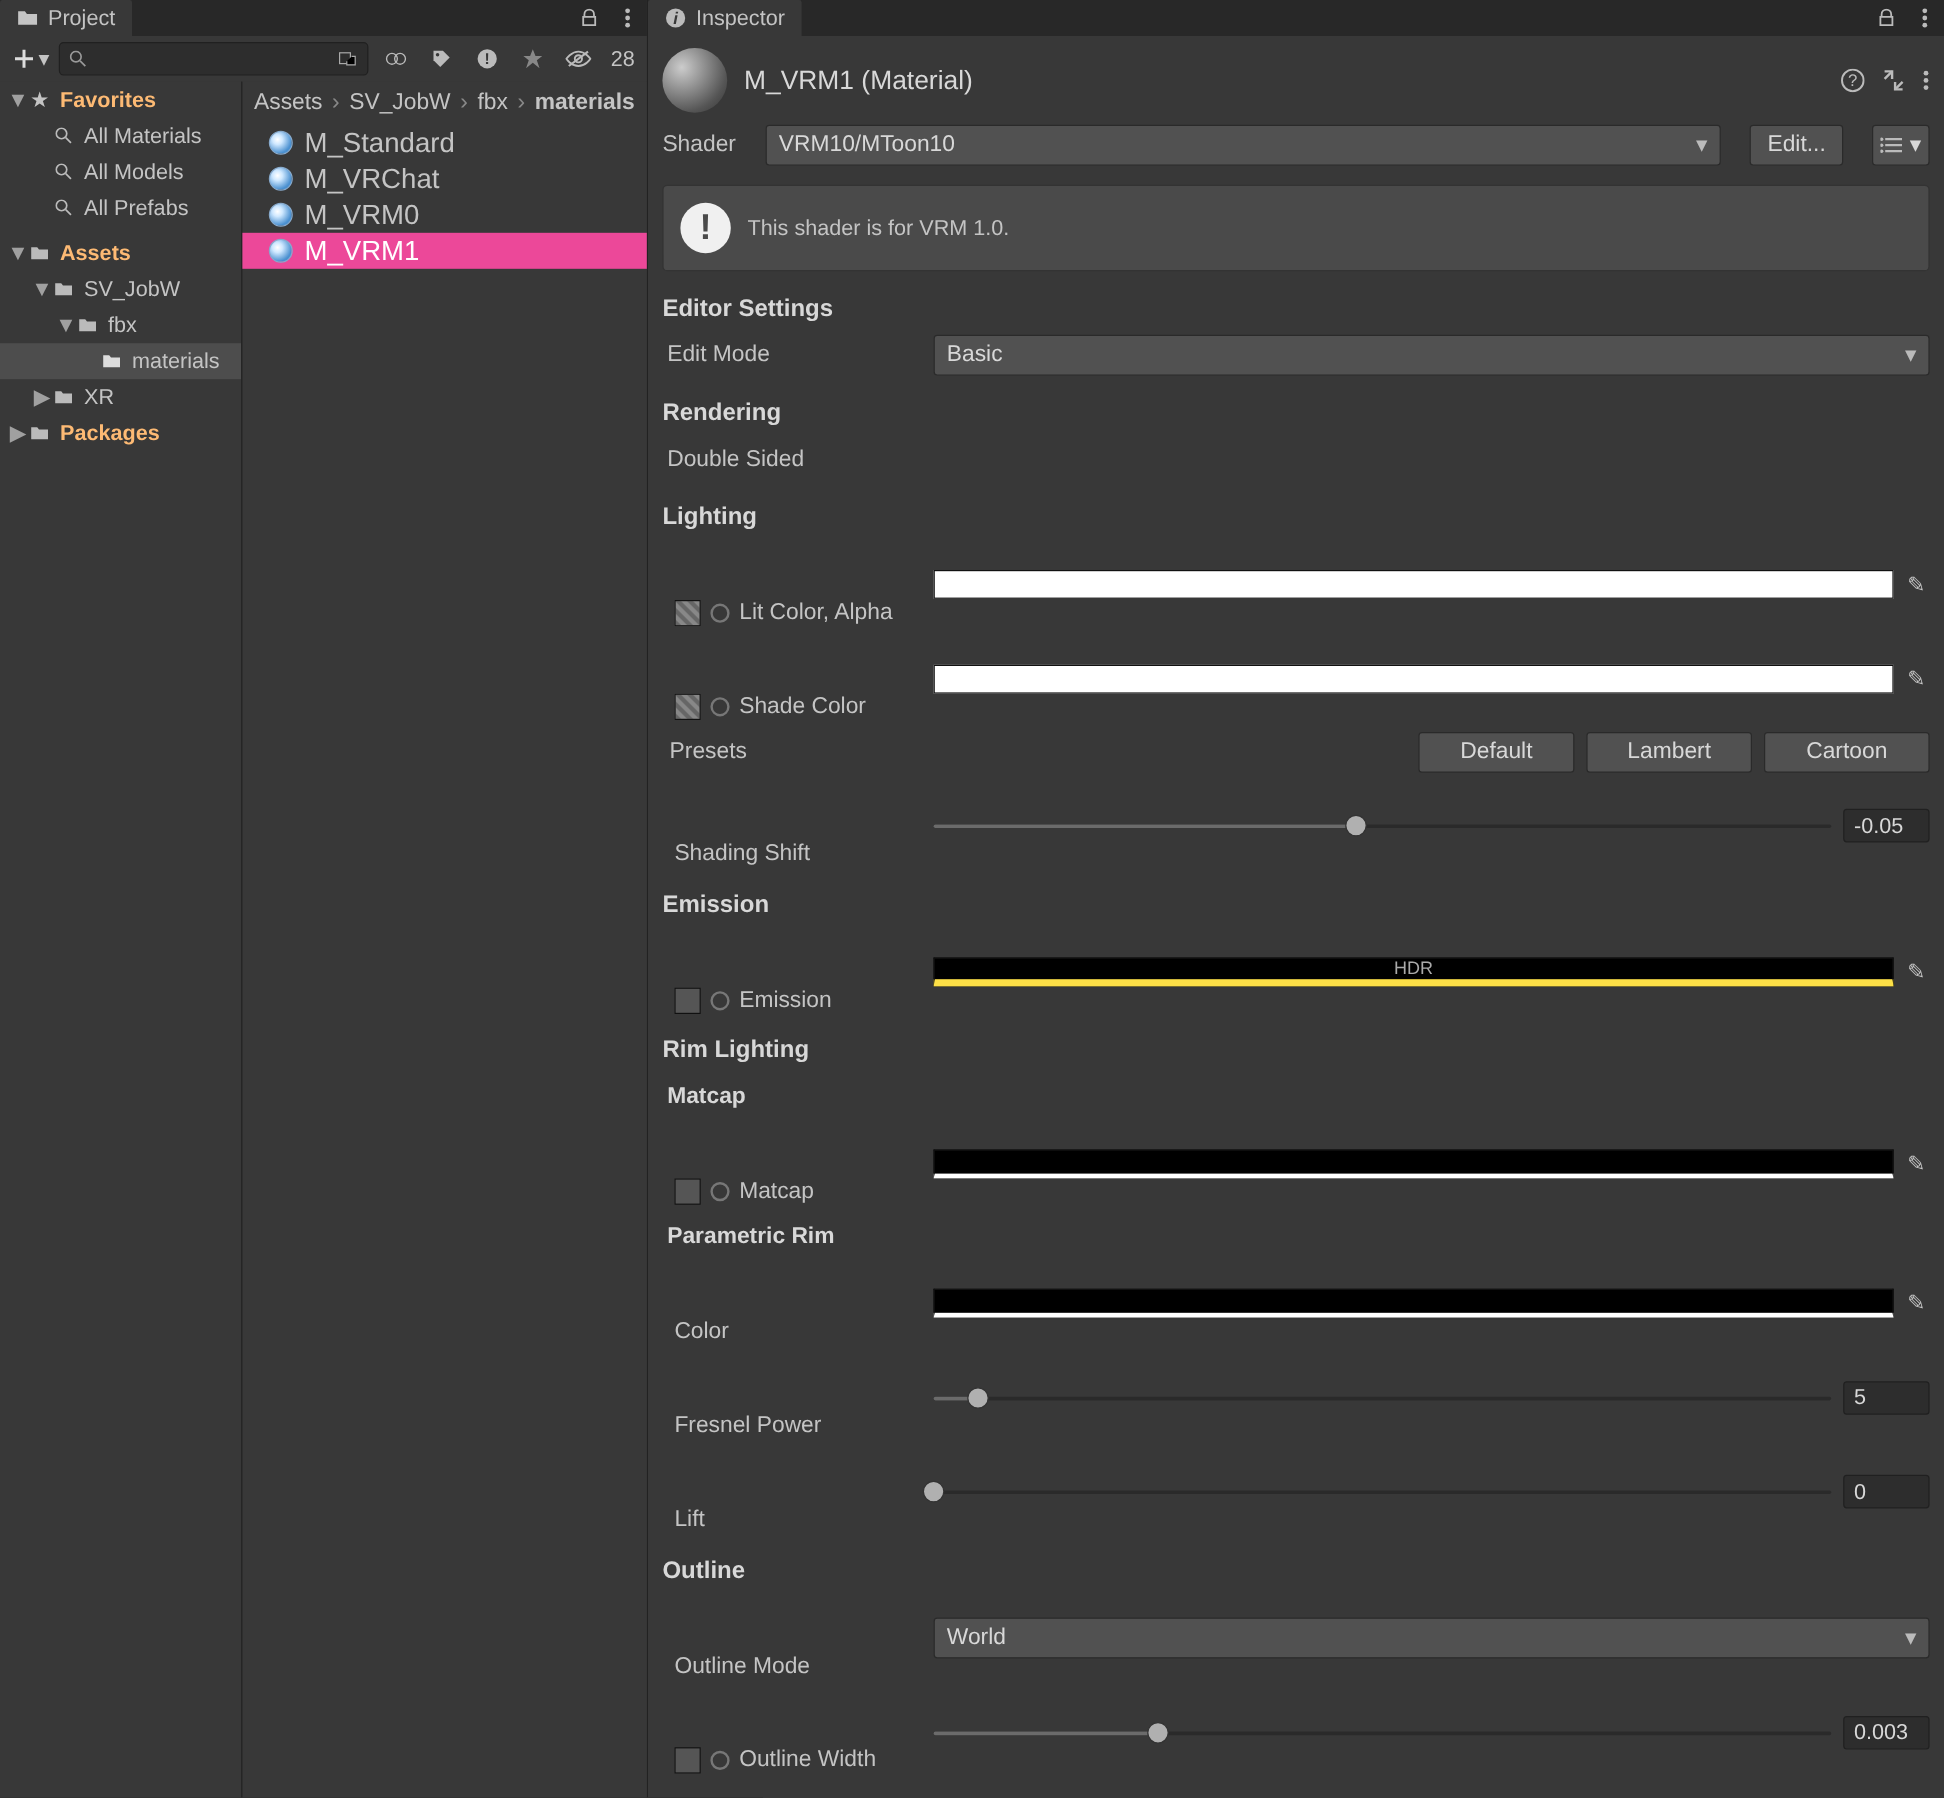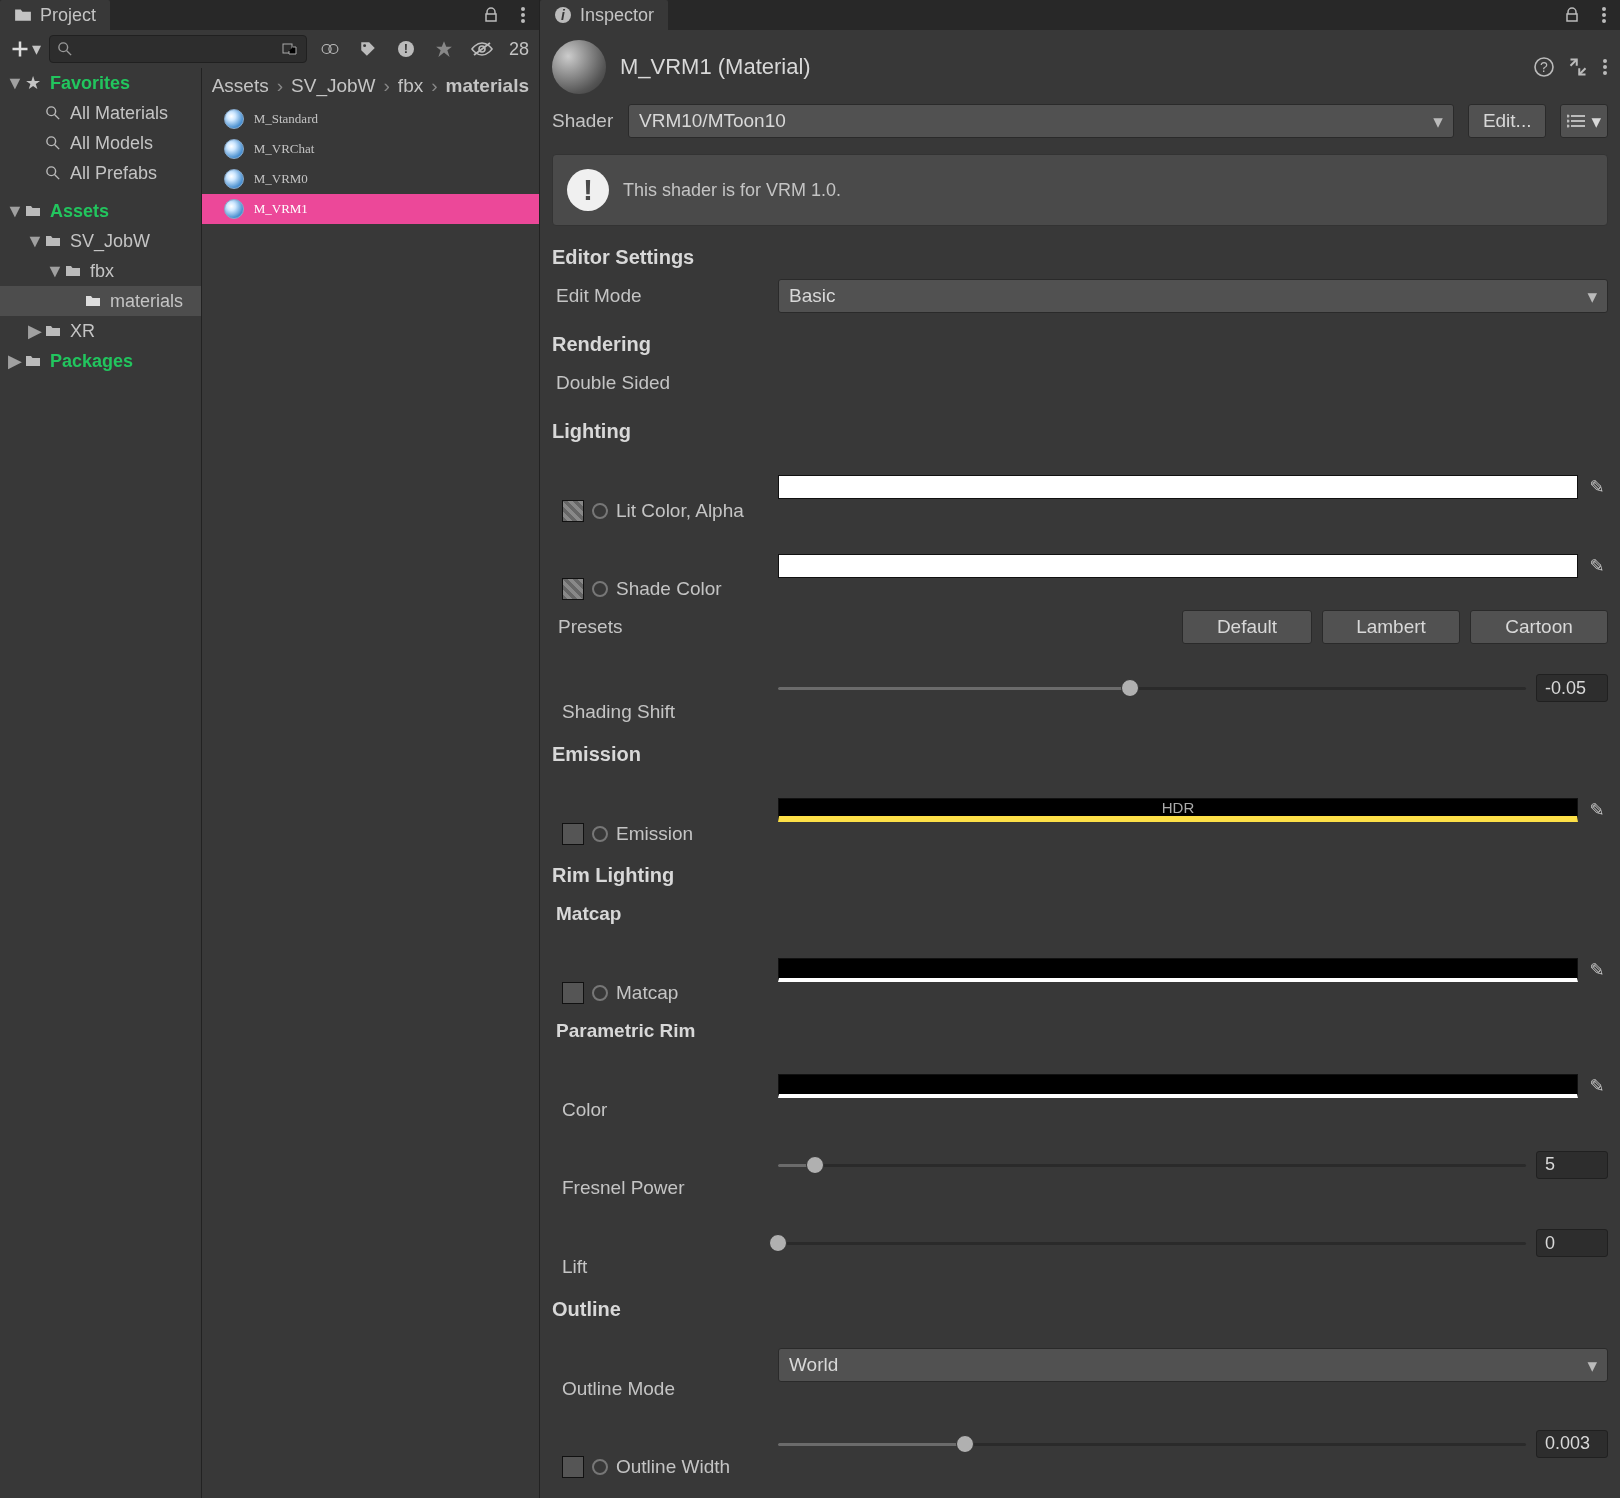--- a/index.html
+++ b/index.html
@@ -19,41 +19,41 @@
   .search { flex:1; height:28px; background:#2d2d2d; border:1px solid #202020; border-radius:4px; display:flex; align-items:center; padding:0 8px; gap:6px;}
   .tool-ico {width:30px;height:28px;display:flex;align-items:center;justify-content:center;color:#c4c4c4;}
   .count {color:#c4c4c4; padding-left:4px;}
   
   .tree { background:#383838; font-size:18px; user-select:none;}
   .tree-row { display:flex; align-items:center; height:30px; padding-right:6px;}
   .tree-row.selected { background:#4d4d4d; }
   .arrow { width:18px; text-align:center; color:#a0a0a0;}
   .fold { width:18px;height:18px; margin-right:8px; display:flex;align-items:center;justify-content:center; color:#c4c4c4;}
   .tree-label { color:#c4c4c4;}
-  .bold {font-weight:600; color:#22c55e;}
+  .bold {font-weight:600; color:#fdba74;}
   .ind1{padding-left:6px;} .ind2{padding-left:26px;} .ind3{padding-left:46px;} .ind4{padding-left:66px;}
   
   .left-split{ flex:1; display:flex; }
   .left-tree { width:232px; background:#383838; overflow:hidden;}
   .asset-pane { flex:1; background:#383838; border-left:1px solid #222;}
   .breadcrumb { height:36px; display:flex; align-items:center; padding:0 10px; color:#c4c4c4; font-size:19px; gap:4px;}
   .bc-sep { color:#888; padding:0 4px;}
   .asset-list{}
   .asset-row { display:flex; align-items:center; height:30px; padding-left:22px; gap:10px;}
   .asset-row.sel { background:#ec4899; color:#fff;}
   .asset-row.sel .asset-label{color:#fff;}
-  .asset-label{font-size:13px;color:#c4c4c4;font-family:Liberation Serif, serif;}
+  .asset-label{font-size:23px;color:#c4c4c4;}
   .mat-icon{width:20px;height:20px;border-radius:50%;background:radial-gradient(circle at 35% 35%, #fff 0%, #cfe8ff 25%, #4a90d0 70%);border:1px solid #8ac;}
   
   .insp-header { padding:10px 12px 6px 12px;}
   .insp-top { display:flex; align-items:center; gap:14px;}
   .sphere-preview{width:54px;height:54px;border-radius:50%;background:radial-gradient(circle at 30% 30%, #ccc 0%, #999 30%, #555 70%, #333 100%);}
   .insp-title{font-size:22px;color:#d8d8d8;}
   .insp-top-right{margin-left:auto;display:flex;gap:14px;align-items:center;color:#c4c4c4;}
-  .shader-row{display:flex;align-items:center;gap:14px;margin-top:10px;}
+  .shader-row{display:flex;align-items:center;gap:24px;margin-top:10px;}
   .shader-lbl{font-size:19px;color:#c4c4c4; width:62px;}
   .dropdown{background:#515151;border:1px solid #2a2a2a;border-radius:3px;height:34px;display:flex;align-items:center;padding:0 32px 0 10px;color:#d8d8d8;position:relative;flex:1;font-size:19px;}
   .dropdown::after{content:"▾";position:absolute;right:10px;color:#bbb;}
   .btn{background:#515151;border:1px solid #2a2a2a;border-radius:3px;height:34px;display:flex;align-items:center;justify-content:center;padding:0 14px;color:#d8d8d8;font-size:19px;}
   .btn.small{padding:0 6px;}
   .insp-body{padding:10px 12px 20px 12px; display:flex; flex-direction:column; gap:10px; overflow:auto; flex:1;}
   .notice{background:#4a4a4a;border:1px solid #333;border-radius:4px;display:flex;align-items:center;gap:14px;padding:14px;}
   .notice-icon{width:42px;height:42px;border-radius:50%;background:#f0f0f0;display:flex;align-items:center;justify-content:center;color:#4a4a4a;font-weight:bold;font-size:30px;}
   .section-title{font-size:20px;font-weight:600;color:#d8d8d8;margin-top:10px;}
   .sub-title{font-size:19px;font-weight:600;color:#d8d8d8;margin-top:6px; padding-left:4px;}

